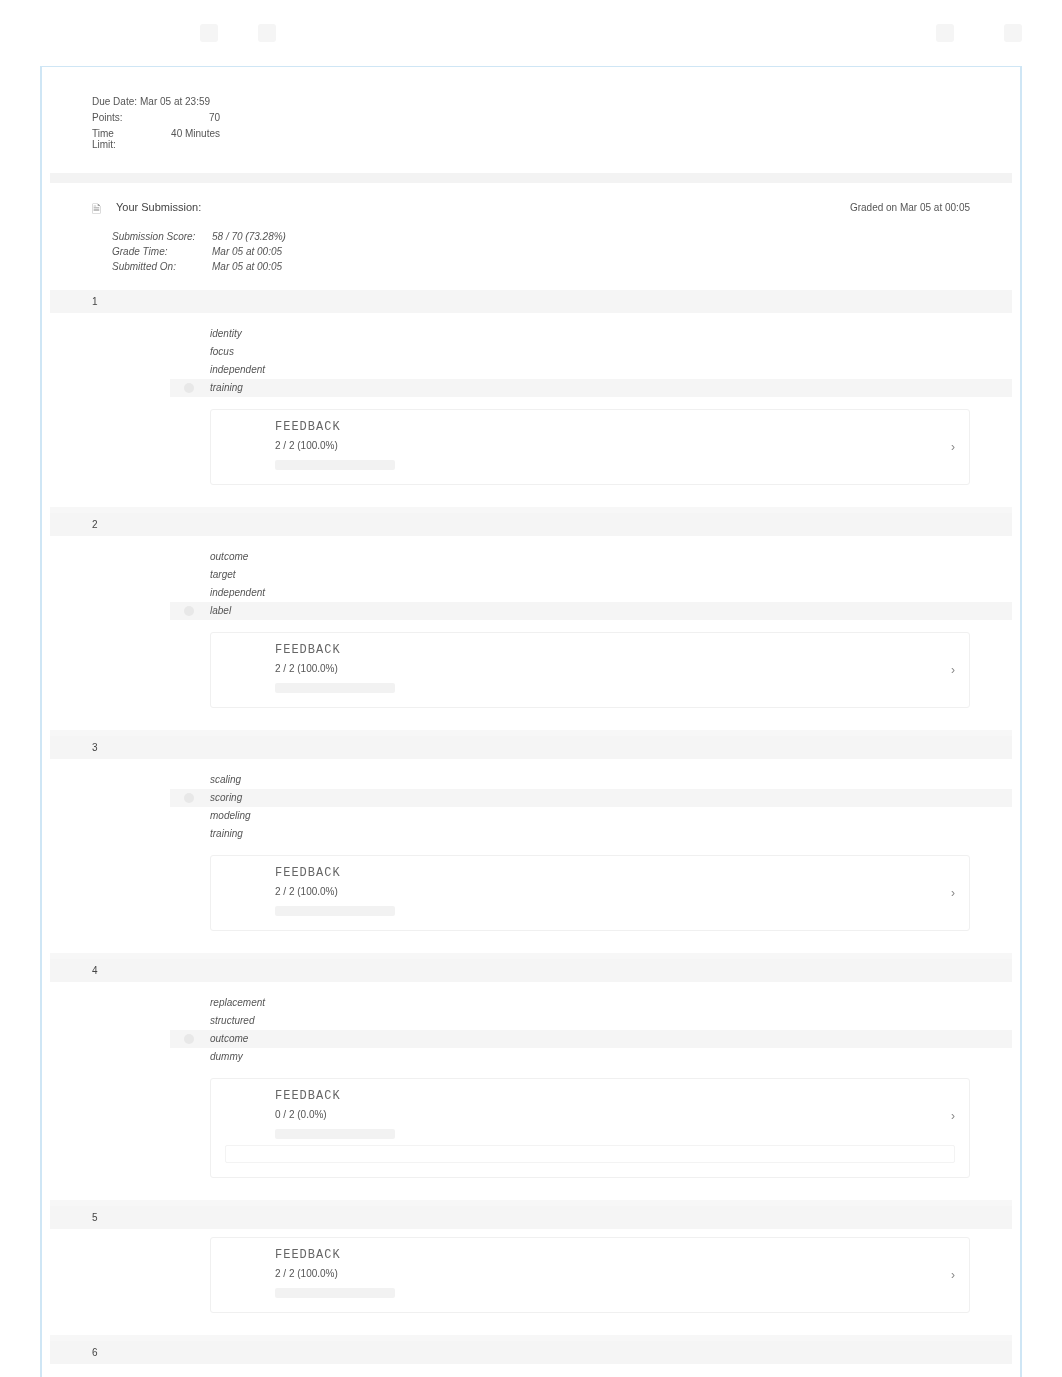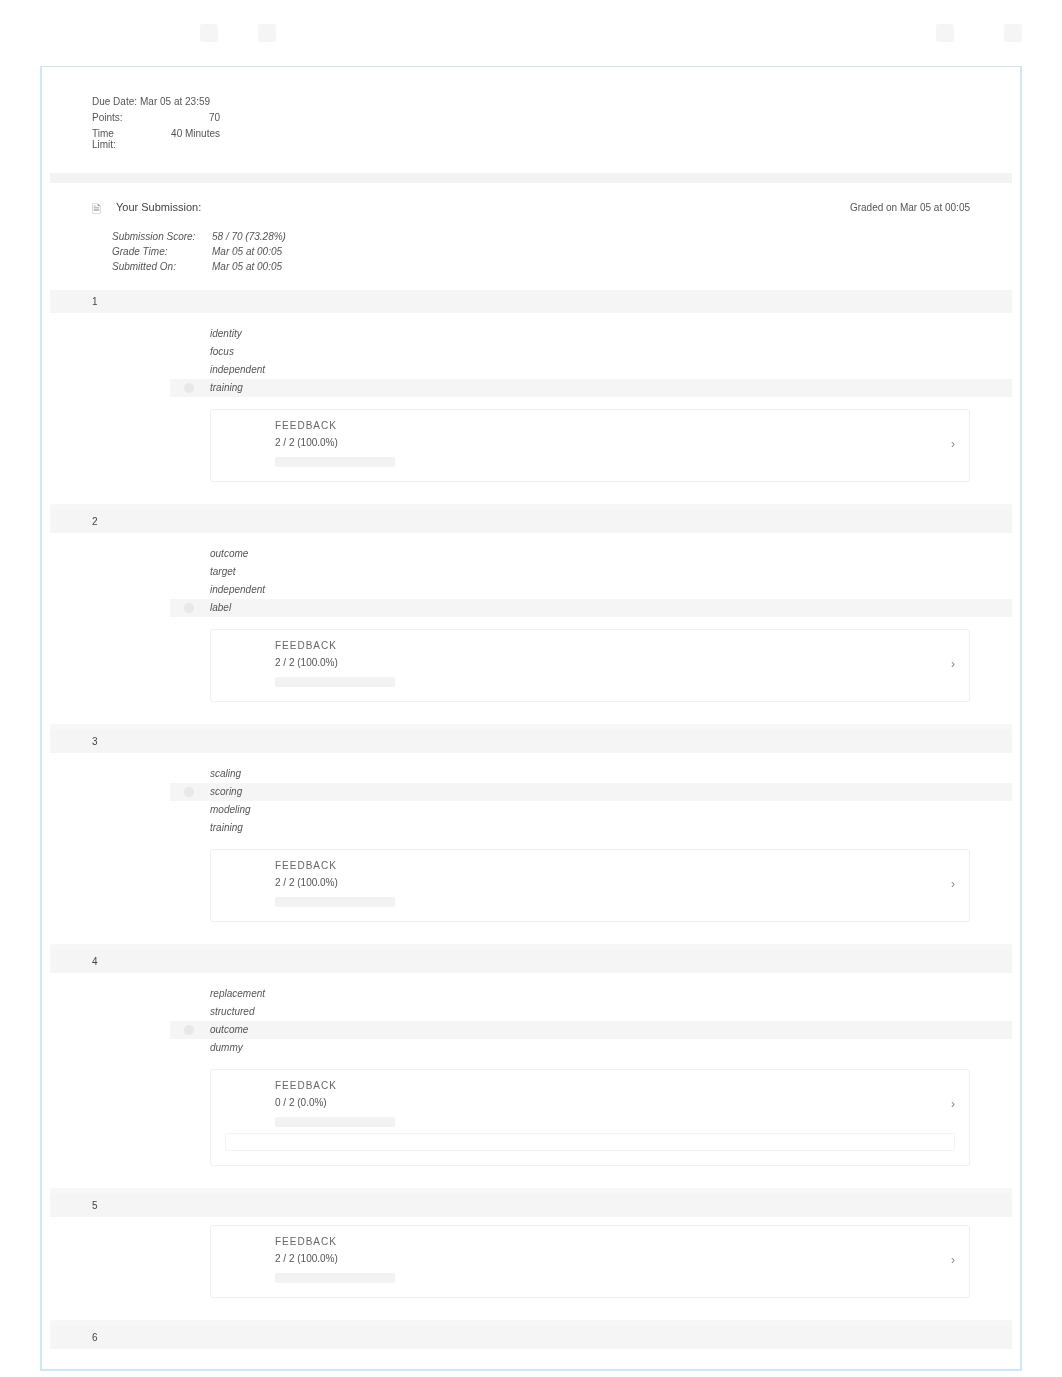--- a/index.html
+++ b/index.html
@@ -114,24 +114,25 @@
   }
 
   .feedback-wrap {
     margin: 8px 42px 22px 160px;
     border: 1px solid #f0f0f0;
     border-radius: 3px;
     padding: 10px 14px 14px 14px;
     position: relative;
   }
   .feedback-title {
-    font-size: 10px;
+    font-size: 12px;
     letter-spacing: 1px;
     color: #666;
     margin: 0 0 6px 50px;
+    font-family: Liberation Mono, monospace;
   }
   .feedback-row {
     display: flex;
     align-items: flex-start;
     gap: 47px;
   }
   .score {
     font-size: 10px;
     color: #555;
     margin-left: 50px;

